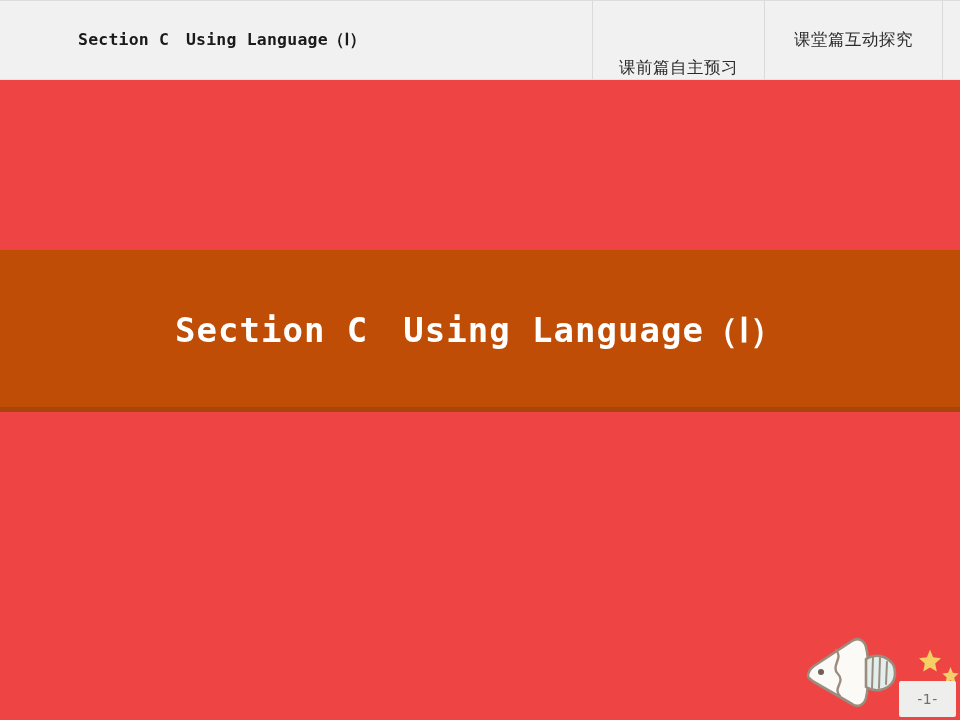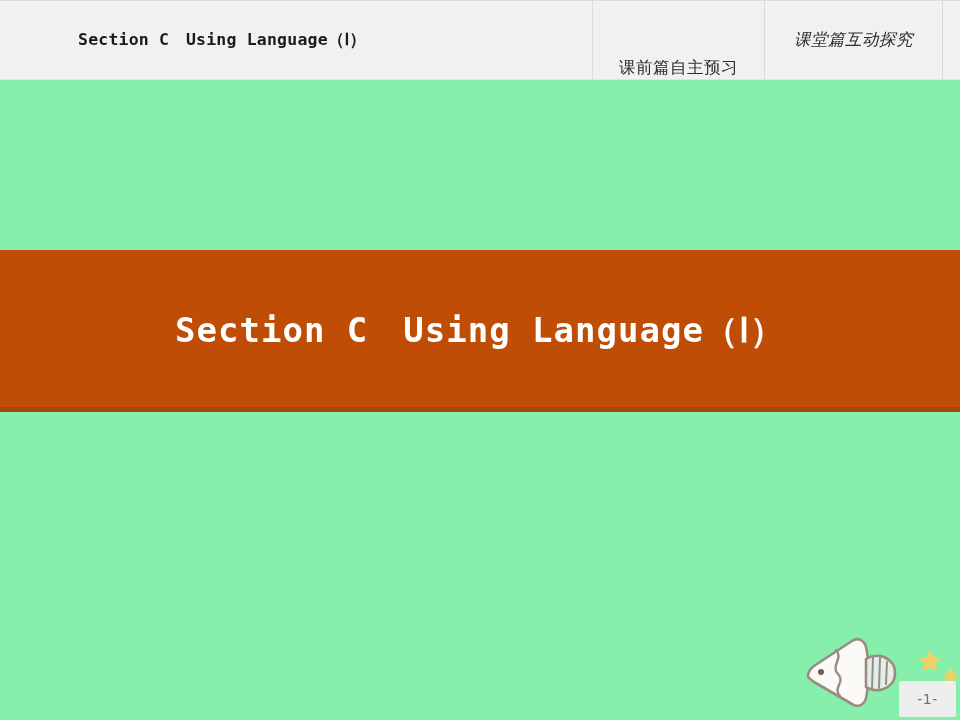--- a/index.html
+++ b/index.html
@@ -11,21 +11,21 @@
     height: 720px;
     overflow: hidden;
     font-family: "Liberation Sans", sans-serif;
     background: #c8dffb;
   }
 
   #slide {
     position: relative;
     width: 960px;
     height: 720px;
-    background: #86efac;
+    background: #ef4444;
   }
 
   
   #header {
     position: absolute;
     left: 0;
     top: 0;
     width: 960px;
     height: 80px;
     background: #f1f1f1;
@@ -60,21 +60,21 @@
     align-items: center;
     justify-content: center;
     border-right: 1px solid #dadada;
     font-family: "DejaVu Sans", "Liberation Sans", sans-serif;
     font-size: 16.5px;
     color: #2b2b2b;
     letter-spacing: 0.5px;
     white-space: nowrap;
   }
   #header-tab-0 { width: 172px; align-items: flex-end; }
-  #header-tab-1 { width: 178px; font-style: italic; }
+  #header-tab-1 { width: 178px; }
 
   #header-end-cell {
     flex: 1 1 auto;
   }
 
   
   #banner {
     position: absolute;
     left: 0;
     top: 250px;

